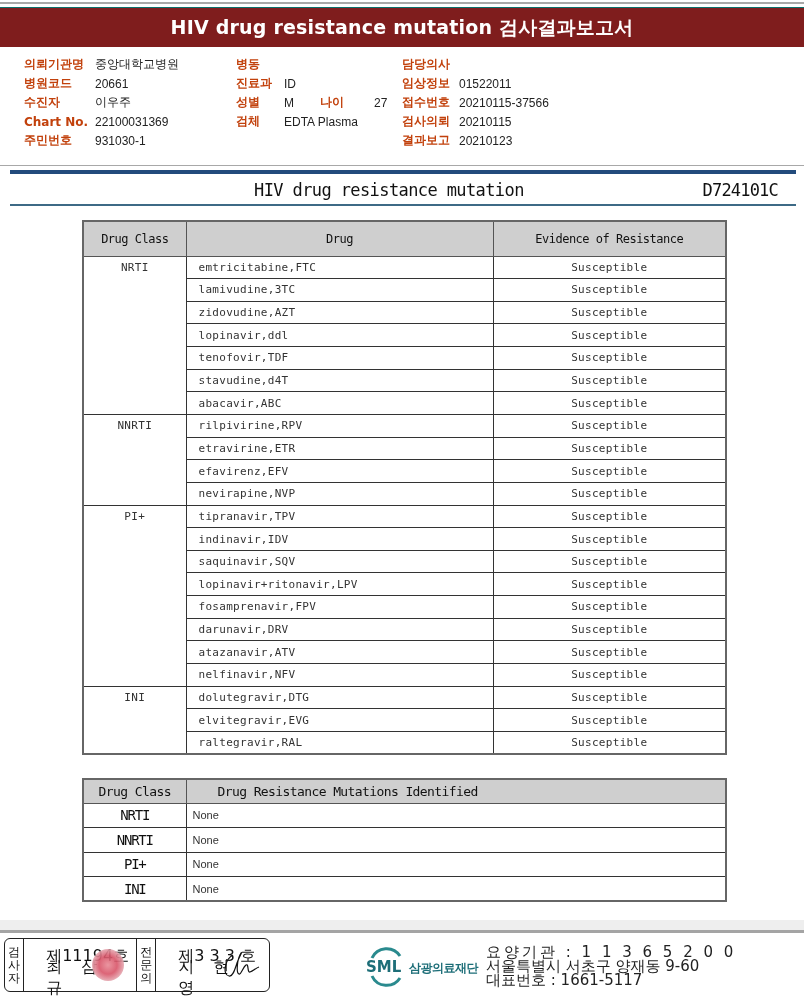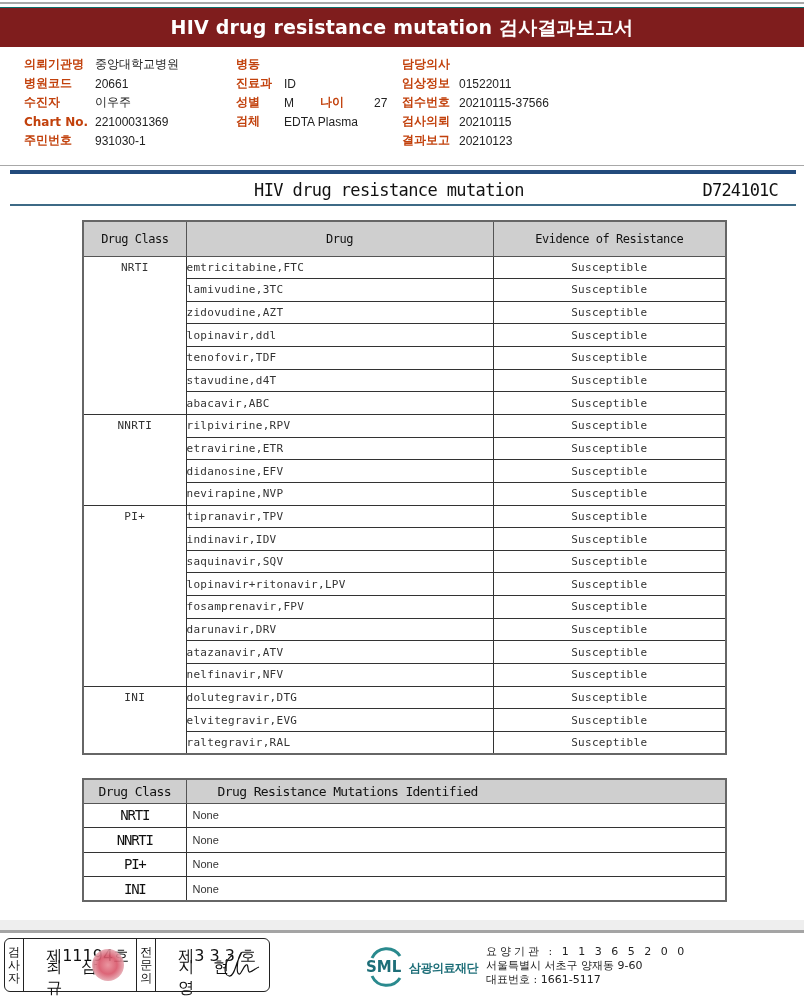--- a/index.html
+++ b/index.html
@@ -27,21 +27,21 @@
   .subtitle { position: absolute; left: 10px; top: 178px; width: 786px; height: 26px; font-family: "DejaVu Sans Mono", monospace; font-size: 17px; color: #111; }
   .subtitle .name { position: absolute; left: 244px; top: 2px; letter-spacing: -0.6px; }
   .subtitle .code { position: absolute; right: 18px; top: 2px; letter-spacing: -0.8px; }
   .sub-rule { position: absolute; left: 10px; top: 204px; width: 786px; height: 2px; background: #3d6a86; }
 
   table { border-collapse: collapse; position: absolute; }
   .t1 { left: 82px; top: 220px; width: 645px; font-family: "DejaVu Sans Mono", monospace; font-size: 11px; }
   .t1 th { background: #cfcfcf; font-weight: normal; height: 35px; border: 1px solid #555; font-size: 12px; letter-spacing: -0.5px; }
   .t1 td { height: 22.65px; border: 1px solid #333; color: #333; letter-spacing: 0.3px; }
   .t1 td.cls { vertical-align: top; text-align: center; padding-top: 4px; border-top: 1px solid #333; border-bottom: 1px solid #333; }
-  .t1 td.drug { padding-left: 0; }
+  .t1 td.drug { padding-left: 12px; }
   .t1 td.res { text-align: center; }
   .t1 { border: 2px solid #666; }
 
   .t2 { left: 82px; top: 778px; width: 645px; font-family: "DejaVu Sans Mono", monospace; border: 2px solid #666; }
   .t2 th { background: #cfcfcf; font-weight: normal; height: 24px; border: 1px solid #555; font-size: 13px; letter-spacing: -0.6px; }
   .t2 th.c2 { text-align: left; padding-left: 31px; }
   .t2 td { height: 24.5px; border: 1px solid #333; }
   .t2 td.cls { text-align: center; font-size: 14px; letter-spacing: -1.2px; width: 103px; }
   .t2 td.mut { padding-left: 6px; font-family: "Liberation Sans", sans-serif; font-size: 11px; color: #333; }
 
@@ -52,21 +52,21 @@
   .sign-box .cell { width: 111px; padding: 6px 0 0 6px; font-size: 16px; position: relative; margin-left: 16px; }
   .sign-box .cell .l1, .sign-box .cell .l2 { height: 22px; display: flex; align-items: center; }
   .sign-box .cell .l2 { letter-spacing: 7px; }
   .sign-box .cell.one { border-right: 1px solid #222; }
   .seal { position: absolute; right: 12px; top: 10px; width: 32px; height: 32px; border-radius: 50%;
     background: radial-gradient(circle, #e88a96 0%, #d85468 40%, #e4a5ae 70%, #f5d6da 100%); opacity: 0.9; }
   .signature { position: absolute; right: 6px; top: 10px; width: 44px; height: 30px; }
 
   .sml-logo { position: absolute; left: 364px; top: 944px; width: 44px; height: 44px; }
   .sml-name { position: absolute; left: 409px; top: 960px; font-size: 12px; font-weight: bold; color: #1d6e78; letter-spacing: -0.5px; }
-  .org-info { position: absolute; left: 486px; top: 945px; font-family: "DejaVu Sans", sans-serif; font-size: 11px; line-height: 14px; color: #222; }
+  .org-info { position: absolute; left: 486px; top: 945px; font-family: "DejaVu Sans", sans-serif; font-size: 15px; line-height: 14px; color: #222; }
   .org-info .code { letter-spacing: 3px; }
 </style>
 </head>
 <body>
 
 <div class="top-rule"></div>
 <div class="title-bar">HIV drug resistance mutation 검사결과보고서</div>
 
 <div class="info col1">
   <div class="row">
@@ -184,21 +184,21 @@
       <tr>
         <td class="cls" rowspan="4">NNRTI</td>
         <td class="drug">rilpivirine,RPV</td>
         <td class="res">Susceptible</td>
       </tr>
       <tr>
         <td class="drug">etravirine,ETR</td>
         <td class="res">Susceptible</td>
       </tr>
       <tr>
-        <td class="drug">didanosine,EFV</td>
+        <td class="drug">efavirenz,EFV</td>
         <td class="res">Susceptible</td>
       </tr>
       <tr>
         <td class="drug">nevirapine,NVP</td>
         <td class="res">Susceptible</td>
       </tr>
       <tr>
         <td class="cls" rowspan="8">PI+</td>
         <td class="drug">tipranavir,TPV</td>
         <td class="res">Susceptible</td>

